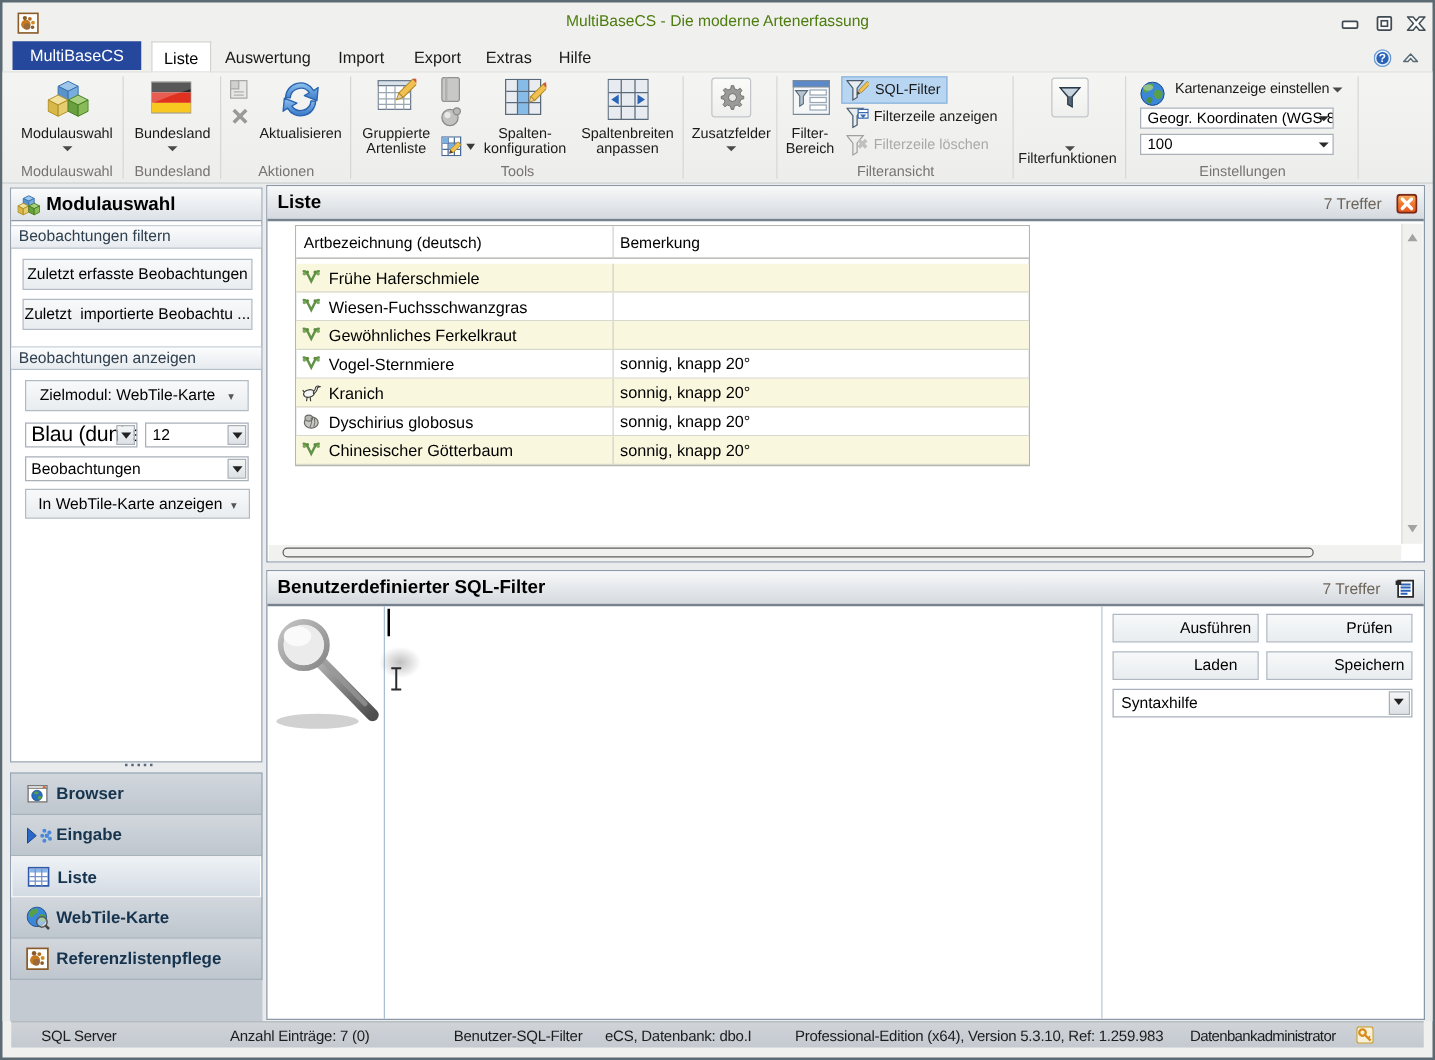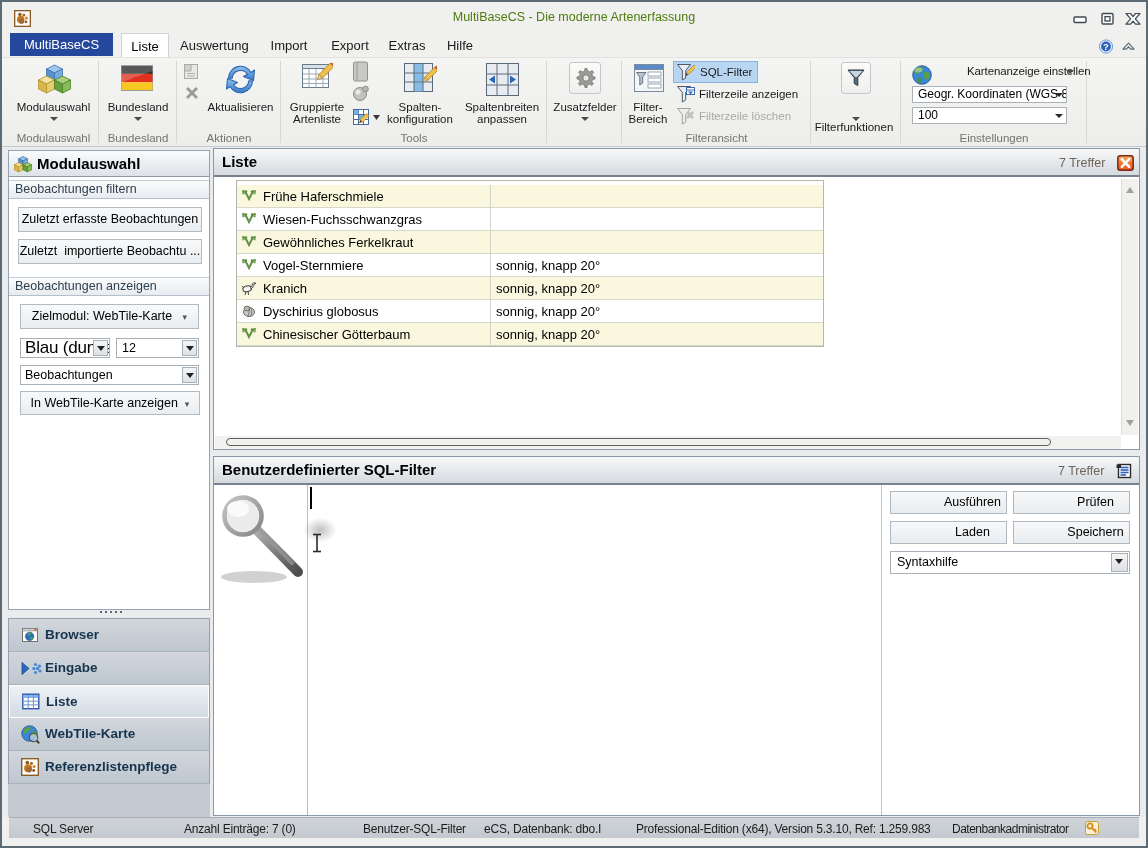--- a/index.html
+++ b/index.html
@@ -152,21 +152,21 @@
     <div class="rtext" style="left:460px;top:43px;width:80px;">Spaltenbreiten<br>anpassen</div>
     <div class="rtext" style="left:547px;top:43px;width:72px;">Zusatzfelder</div>
     <div class="rarrow" style="left:579px;top:59px;"></div>
     <div class="rtext" style="left:620px;top:43px;width:52px;">Filter-<br>Bereich</div>
     <div id="sqlhl"></div>
     <div class="frow" style="left:698px;top:8px;">SQL-Filter</div>
     <div class="frow" style="left:697px;top:30px;">Filterzeile anzeigen</div>
     <div class="frow gray" style="left:697px;top:52px;">Filterzeile löschen</div>
     <div class="rtext" style="left:809px;top:43px;width:86px;margin-top:20px;">Filterfunktionen</div>
     <div class="rarrow" style="left:850px;top:59px;"></div>
-    <div class="rtext" style="left:938px;top:7px;width:130px;text-align:left;white-space:nowrap;letter-spacing:-0.1px;margin-left:27px;">Kartenanzeige einstellen</div>
+    <div class="rtext" style="left:938px;top:7px;width:130px;text-align:left;white-space:nowrap;letter-spacing:-0.1px;">Kartenanzeige einstellen</div>
     <div class="rarrow" style="left:1064px;top:12px;"></div>
     <svg class="ricon" style="left:36px;top:6px;" width="33" height="31" viewBox="0 0 33 31">
       <g stroke-width="0.8">
       <polygon points="16.5,1 24.5,5 16.5,9 8.5,5" fill="#9ec6ea" stroke="#3a72b0"></polygon>
       <polygon points="8.5,5 16.5,9 16.5,18 8.5,14" fill="#5a92cc" stroke="#3a72b0"></polygon>
       <polygon points="24.5,5 16.5,9 16.5,18 24.5,14" fill="#78aede" stroke="#3a72b0"></polygon>
       <polygon points="8.5,12 16.5,16 8.5,20 0.5,16" fill="#f2e2a0" stroke="#b09028"></polygon>
       <polygon points="0.5,16 8.5,20 8.5,29 0.5,25" fill="#d8b848" stroke="#b09028"></polygon>
       <polygon points="16.5,16 8.5,20 8.5,29 16.5,25" fill="#e6cc70" stroke="#b09028"></polygon>
       <polygon points="24.5,12 32.5,16 24.5,20 16.5,16" fill="#a8d080" stroke="#4a8020"></polygon>
@@ -434,20 +434,25 @@
               <stop offset="0.5" stop-color="#f07830"></stop>
               <stop offset="1" stop-color="#e85820"></stop>
             </linearGradient>
           </defs>
         <rect x="0.8" y="0.8" width="15.4" height="14.4" rx="2.5" fill="url(#rx)" stroke="#7a2818" stroke-width="1.5"></rect>
         <path d="M5 4.5 L8.5 7 L12 4.5 M5 11.5 L8.5 9 L12 11.5" stroke="#a04010" stroke-width="1" fill="none"></path>
         <path d="M4.8 4.2 L12.2 11.8 M12.2 4.2 L4.8 11.8" stroke="#fff" stroke-width="2.6" stroke-linecap="round"></path>
       </svg>
     </div>
     <div id="tbl">
+      <div class="thead">
+          <span class="c1t">Artbezeichnung (deutsch)</span>
+          <span class="c2t">Bemerkung</span>
+          <div class="tdiv"></div>
+        </div>
       <div style="height:4px;border-bottom:none;"></div>
       <div class="trow yellow">
           <svg class="ticon" viewBox="0 0 16 16">
             <path d="M2 3 Q4 3 5.5 6 L8 11 L10.5 6 Q12 3 14 3" fill="none" stroke="#629247" stroke-width="2.0" stroke-linecap="round"></path>
             <circle cx="2.5" cy="5" r="1.4" fill="#7aa85c"></circle>
             <circle cx="13.5" cy="5" r="1.4" fill="#7aa85c"></circle>
             <circle cx="5" cy="3.5" r="1.2" fill="#5a8c3c"></circle>
             <circle cx="11" cy="3.5" r="1.2" fill="#5a8c3c"></circle>
           </svg>
           <span class="tname">Frühe Haferschmiele</span>

